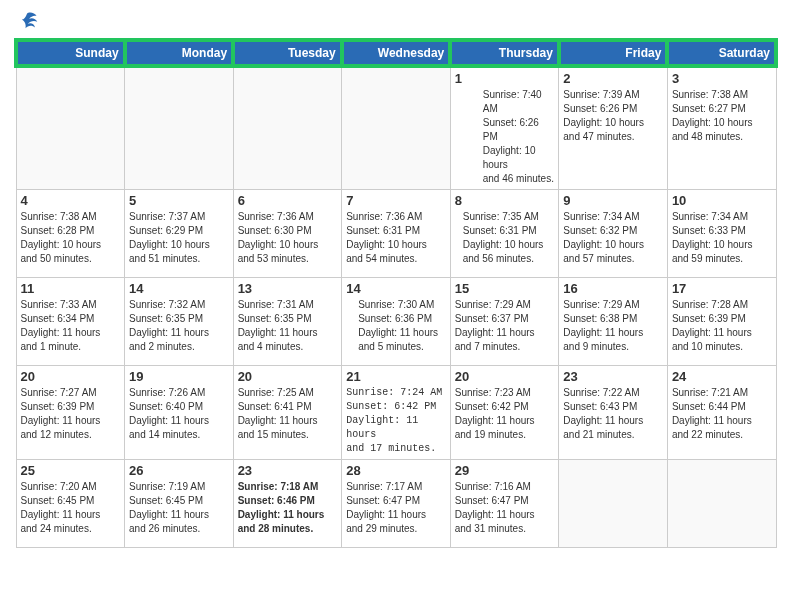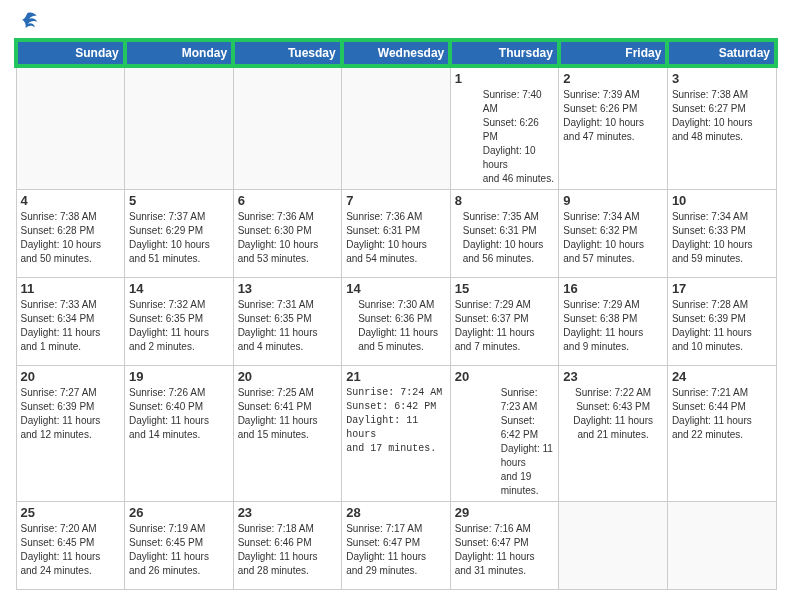--- a/index.html
+++ b/index.html
@@ -273,28 +273,28 @@
           </td>
           <td>
             <div class="day-number">21</div>
             <div class="day-info" style="white-space: pre-line; font-family: Liberation Mono, monospace;">Sunrise: 7:24 AM
 Sunset: 6:42 PM
 Daylight: 11 hours
 and 17 minutes.</div>
           </td>
           <td>
             <div class="day-number">20</div>
-            <div class="day-info" style="white-space: pre-line; margin-left: 46px;">Sunrise: 7:23 AM
+            <div class="day-info" style="white-space: pre-line;">Sunrise: 7:23 AM
 Sunset: 6:42 PM
 Daylight: 11 hours
 and 19 minutes.</div>
           </td>
           <td>
             <div class="day-number">23</div>
-            <div class="day-info" style="white-space: pre-line; text-align: center;">Sunrise: 7:22 AM
+            <div class="day-info" style="white-space: pre-line;">Sunrise: 7:22 AM
 Sunset: 6:43 PM
 Daylight: 11 hours
 and 21 minutes.</div>
           </td>
           <td>
             <div class="day-number">24</div>
             <div class="day-info" style="white-space: pre-line;">Sunrise: 7:21 AM
 Sunset: 6:44 PM
 Daylight: 11 hours
 and 22 minutes.</div>
@@ -310,21 +310,21 @@
           </td>
           <td>
             <div class="day-number">26</div>
             <div class="day-info" style="white-space: pre-line;">Sunrise: 7:19 AM
 Sunset: 6:45 PM
 Daylight: 11 hours
 and 26 minutes.</div>
           </td>
           <td>
             <div class="day-number">23</div>
-            <div class="day-info" style="white-space: pre-line;">Sunrise: 7:18 AM
+            <div class="day-info" style="white-space: pre-line; font-weight: bold;">Sunrise: 7:18 AM
 Sunset: 6:46 PM
 Daylight: 11 hours
 and 28 minutes.</div>
           </td>
           <td>
             <div class="day-number">28</div>
             <div class="day-info" style="white-space: pre-line;">Sunrise: 7:17 AM
 Sunset: 6:47 PM
 Daylight: 11 hours
 and 29 minutes.</div>

